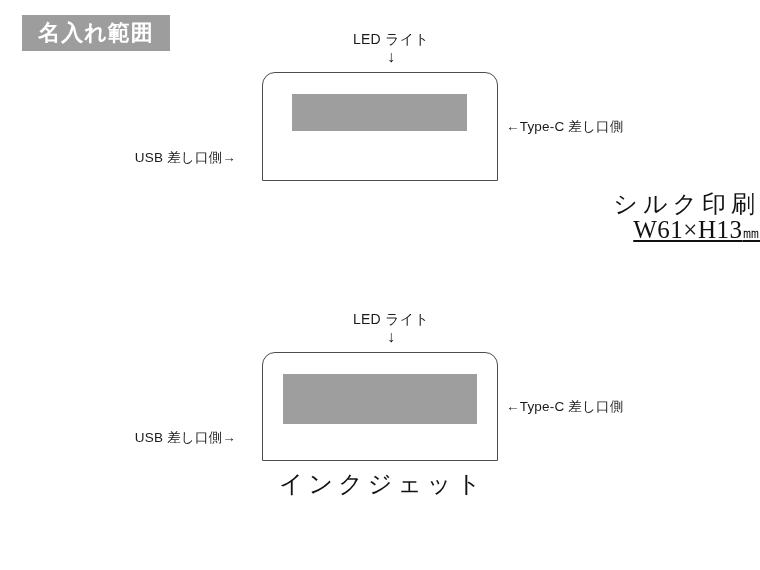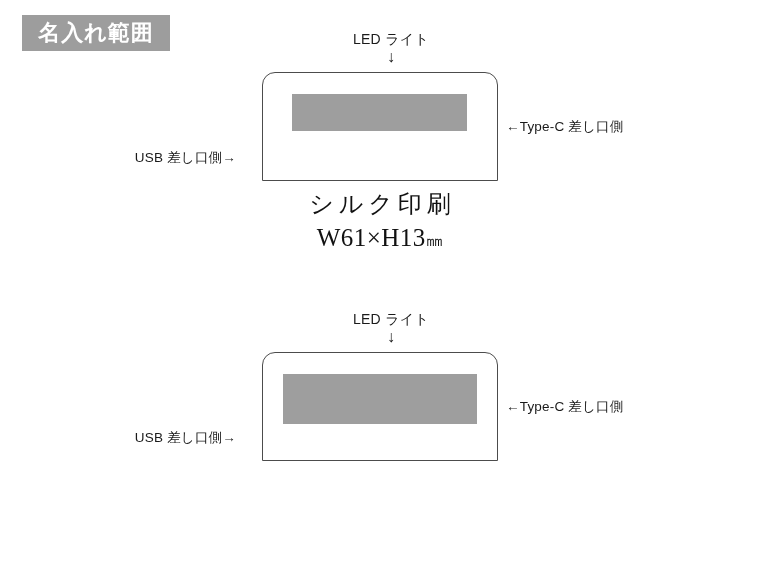--- a/index.html
+++ b/index.html
@@ -127,26 +127,27 @@
   .caption .method {
     font-size: 24px;
     line-height: 1;
     letter-spacing: 5px;
     padding-left: 5px;
     white-space: nowrap;
   }
   .caption .size {
     font-size: 25px;
     line-height: 1;
-    margin-top: 9px;
+    margin-top: 1px;
     letter-spacing: 0.5px;
     white-space: nowrap;
+    text-decoration: underline;
   }
   .caption .unit { font-size: 17px; }
-  .caption.one { top: 160px; }
+  .caption.one { top: 160px; text-align: right; }
   .caption.two { top: 160px; }
 </style>
 </head>
 <body>
 
 <div class="badge">
   <span class="badge-label">名入れ範囲</span>
 </div>
 
 <div class="diagram one">
@@ -177,14 +178,15 @@
 
   <div class="side-label left">USB 差し口側→</div>
 
   <div class="side-label right">←Type-C 差し口側</div>
 
   <div class="device two">
     <div class="print-area"></div>
   </div>
 
   <div class="caption two">
+    <div class="method">インクジェット</div>
   </div>
 </div>
 
 </body></html>

